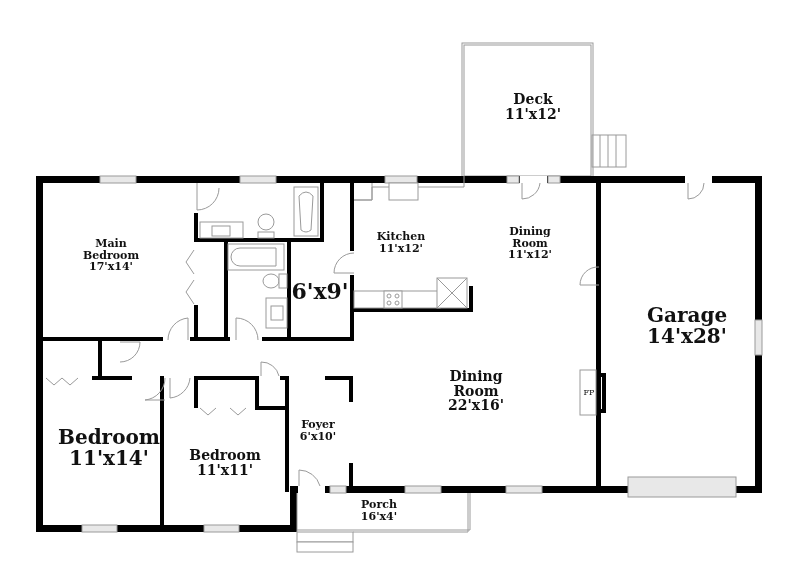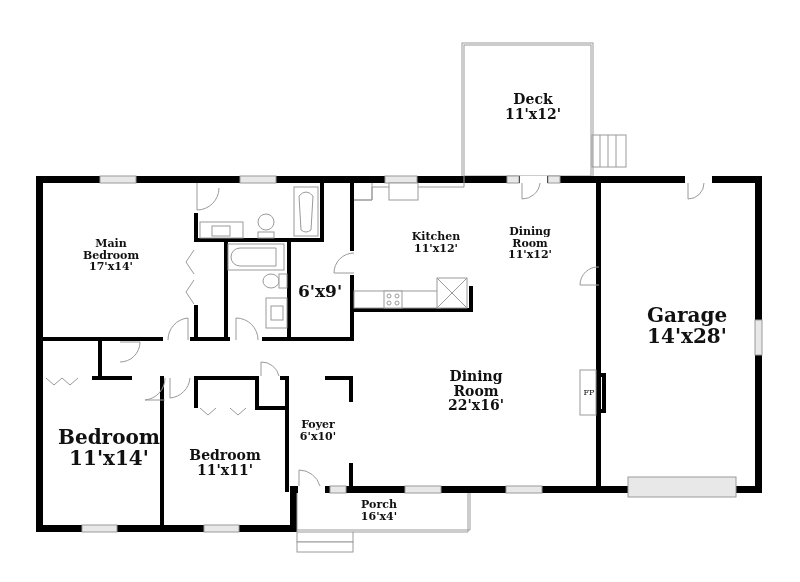--- a/index.html
+++ b/index.html
@@ -7,21 +7,21 @@
   #plan { position: absolute; left: 0; top: 0; width: 800px; height: 582px; }
   .wall { fill: #000; }
   .thin { fill: none; stroke: #9a9a9a; stroke-width: 1; }
   .thinf { fill: #fff; stroke: #9a9a9a; stroke-width: 1; }
   .win { fill: #e8e8e8; stroke: #9a9a9a; stroke-width: 1; }
   .label { position: absolute; text-align: center; font-weight: bold; color: #111; line-height: 1.05; transform: translate(-50%, -50%); white-space: nowrap; }
   .label .name, .label .dim { display: block; }
   .sz-s { font-size: 11px; }
   .sz-m { font-size: 14px; }
   .sz-l { font-size: 20px; }
-  .sz-xl { font-size: 17px; }
+  .sz-xl { font-size: 22px; }
   .fp { position: absolute; font-size: 8px; font-weight: normal; transform: translate(-50%, -50%); color: #111; }
 </style>
 </head>
 <body>
 
 <svg id="plan" viewBox="0 0 800 582" xmlns="http://www.w3.org/2000/svg">
 
   <g>
     <rect class="thin" x="462" y="43" width="131" height="134"></rect>
     <rect class="thin" x="464" y="45" width="127" height="131"></rect>
@@ -185,21 +185,21 @@
 <div class="label sz-s" style="left:111px; top:255px;">
   <span class="name">Main</span>
   <span class="name">Bedroom</span>
   <span class="dim">17'x14'</span>
 </div>
 
 <div class="label sz-xl" style="left:320px; top:292px;">
   <span class="dim">6'x9'</span>
 </div>
 
-<div class="label sz-s" style="left:436px; top:243px;">
+<div class="label sz-s" style="left:401px; top:243px;">
   <span class="name">Kitchen</span>
   <span class="dim">11'x12'</span>
 </div>
 
 <div class="label sz-s" style="left:530px; top:243px;">
   <span class="name">Dining</span>
   <span class="name">Room</span>
   <span class="dim">11'x12'</span>
 </div>
 

